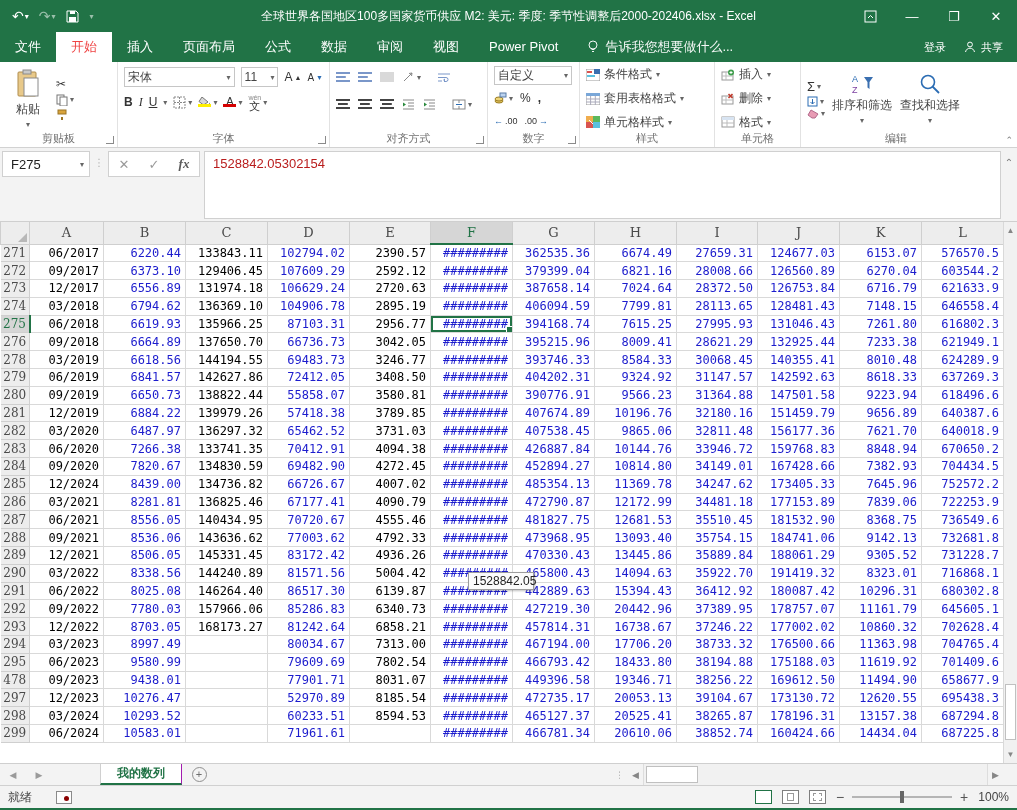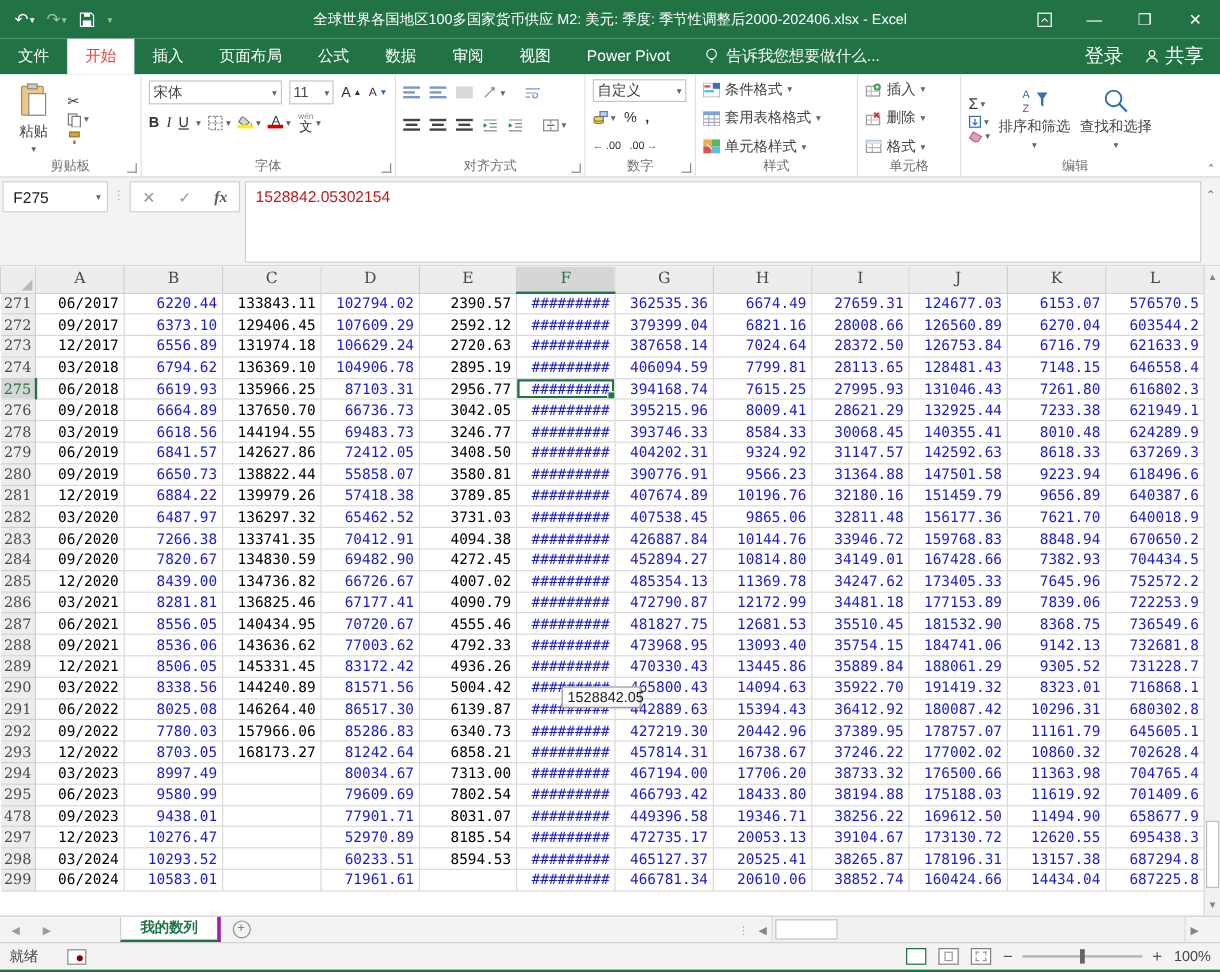--- a/index.html
+++ b/index.html
@@ -13,21 +13,21 @@
   .dim { opacity:.55; }
   #title-text { position:absolute; left:0; right:0; text-align:center; font-size:12px; pointer-events:none; }
   .winbtns { margin-left:auto; display:flex; height:32px; }
   .winbtn { width:42px; height:32px; display:flex; align-items:center; justify-content:center; font-size:13px; color:#fff; cursor:pointer; }
 
   
   #tabrow { height:30px; background:#217346; display:flex; align-items:flex-end; color:#fff; }
   .tab { padding:0 15px; height:30px; line-height:30px; font-size:13px; cursor:pointer; }
   .tab.active { background:#fff; color:#ef4444; }
   .tellme { display:flex; align-items:center; gap:6px; font-size:13px; padding:0 14px; height:30px; opacity:.95; }
-  #tabrow .right { margin-left:auto; display:flex; align-items:center; gap:18px; padding-right:14px; font-size:16px; height:30px; }
+  #tabrow .right { margin-left:auto; display:flex; align-items:center; gap:18px; padding-right:14px; font-size:11px; height:30px; }
   .share { display:flex; align-items:center; gap:5px; }
 
   
   #ribbon { height:86px; background:#fff; border-bottom:1px solid #d2d2d2; display:flex; position:relative; font-size:12px; color:#444; }
   .rgroup { position:relative; border-right:1px solid #e2e2e2; padding:4px 6px 16px 6px; display:flex; gap:6px; }
   .rlabel { position:absolute; bottom:1px; left:0; right:0; text-align:center; font-size:11px; color:#707070; }
   .launcher { position:absolute; bottom:3px; right:3px; width:8px; height:8px; border-right:1px solid #8a8a8a; border-bottom:1px solid #8a8a8a; cursor:pointer; }
   .bigbtn { display:flex; flex-direction:column; align-items:center; justify-content:center; width:44px; gap:2px; cursor:pointer; }
   .minirow { display:flex; align-items:center; gap:6px; height:22px; }
   .combo { border:1px solid #c6c6c6; background:#fff; height:20px; display:flex; align-items:center; justify-content:space-between; padding:0 3px; font-size:12px; cursor:pointer; }
@@ -78,21 +78,21 @@
   .sbtn { height:17px; display:flex; align-items:center; justify-content:center; font-size:8px; color:#868686; cursor:pointer; }
   #vthumb { position:absolute; left:1px; right:1px; top:462px; height:56px; background:#fff; border:1px solid #c0c0c0; cursor:grab; }
   #vscroll .down { position:absolute; bottom:0; left:0; right:0; }
 
   
   #celltip { position:absolute; left:468px; top:350px; width:66px; height:18px; background:#fbfbfb; border:1px solid #9c9c9c; box-shadow:1px 1px 2px rgba(0,0,0,.25); font-size:12px; color:#222; display:flex; align-items:center; padding-left:4px; z-index:5; font-family:"Liberation Sans",sans-serif; }
 
   
   #sheetbar { height:22px; background:#f3f3f3; border-top:1px solid #cfcfcf; display:flex; align-items:stretch; font-size:12px; position:relative; }
   .navarr { width:26px; display:flex; align-items:center; justify-content:center; color:#9a9a9a; font-size:9px; cursor:pointer; }
-  #sheettab { margin-left:48px; padding:0 16px; background:#fff; border-right:3px solid #a21caf; border-left:1px solid #d0d0d0; border-bottom:2px solid #217346; color:#217346; font-weight:bold; display:flex; align-items:center; cursor:pointer; }
+  #sheettab { margin-left:48px; padding:0 16px; background:#fff; border-right:1px solid #a21caf; border-left:1px solid #d0d0d0; border-bottom:2px solid #217346; color:#217346; font-weight:bold; display:flex; align-items:center; cursor:pointer; }
   #addsheet { width:34px; display:flex; align-items:center; justify-content:center; cursor:pointer; }
   #addsheet .circ { width:15px; height:15px; border:1px solid #8f8f8f; border-radius:50%; color:#6d6d6d; font-size:11px; line-height:13px; text-align:center; }
   #hscroll { position:absolute; right:14px; left:615px; top:0; bottom:0; display:flex; align-items:center; }
   .hdots { color:#a8a8a8; font-size:9px; margin-right:4px; }
   #hscroll .btn { width:15px; text-align:center; color:#868686; font-size:9px; cursor:pointer; }
   #htrack { flex:1; height:100%; background:#f1f1f1; position:relative; border-left:1px solid #ddd; border-right:1px solid #ddd; }
   #hthumb { position:absolute; left:2px; top:2px; bottom:2px; width:52px; background:#fff; border:1px solid #c0c0c0; cursor:grab; }
 
   
   #statusbar { height:23px; background:#f3f3f3; border-top:1px solid #d0d0d0; display:flex; align-items:center; font-size:12px; color:#444; padding:0 8px; }
@@ -705,21 +705,21 @@
           <td class="blue">#########</td>
           <td class="blue">452894.27</td>
           <td class="blue">10814.80</td>
           <td class="blue">34149.01</td>
           <td class="blue">167428.66</td>
           <td class="blue">7382.93</td>
           <td class="blue">704434.5</td>
         </tr>
         <tr>
           <td class="rowhdr">285</td>
-          <td class="black">12/2020</td>
+          <td class="black">12/2024</td>
           <td class="blue">8439.00</td>
           <td class="black">134736.82</td>
           <td class="blue">66726.67</td>
           <td class="black">4007.02</td>
           <td class="blue">#########</td>
           <td class="blue">485354.13</td>
           <td class="blue">11369.78</td>
           <td class="blue">34247.62</td>
           <td class="blue">173405.33</td>
           <td class="blue">7645.96</td>

